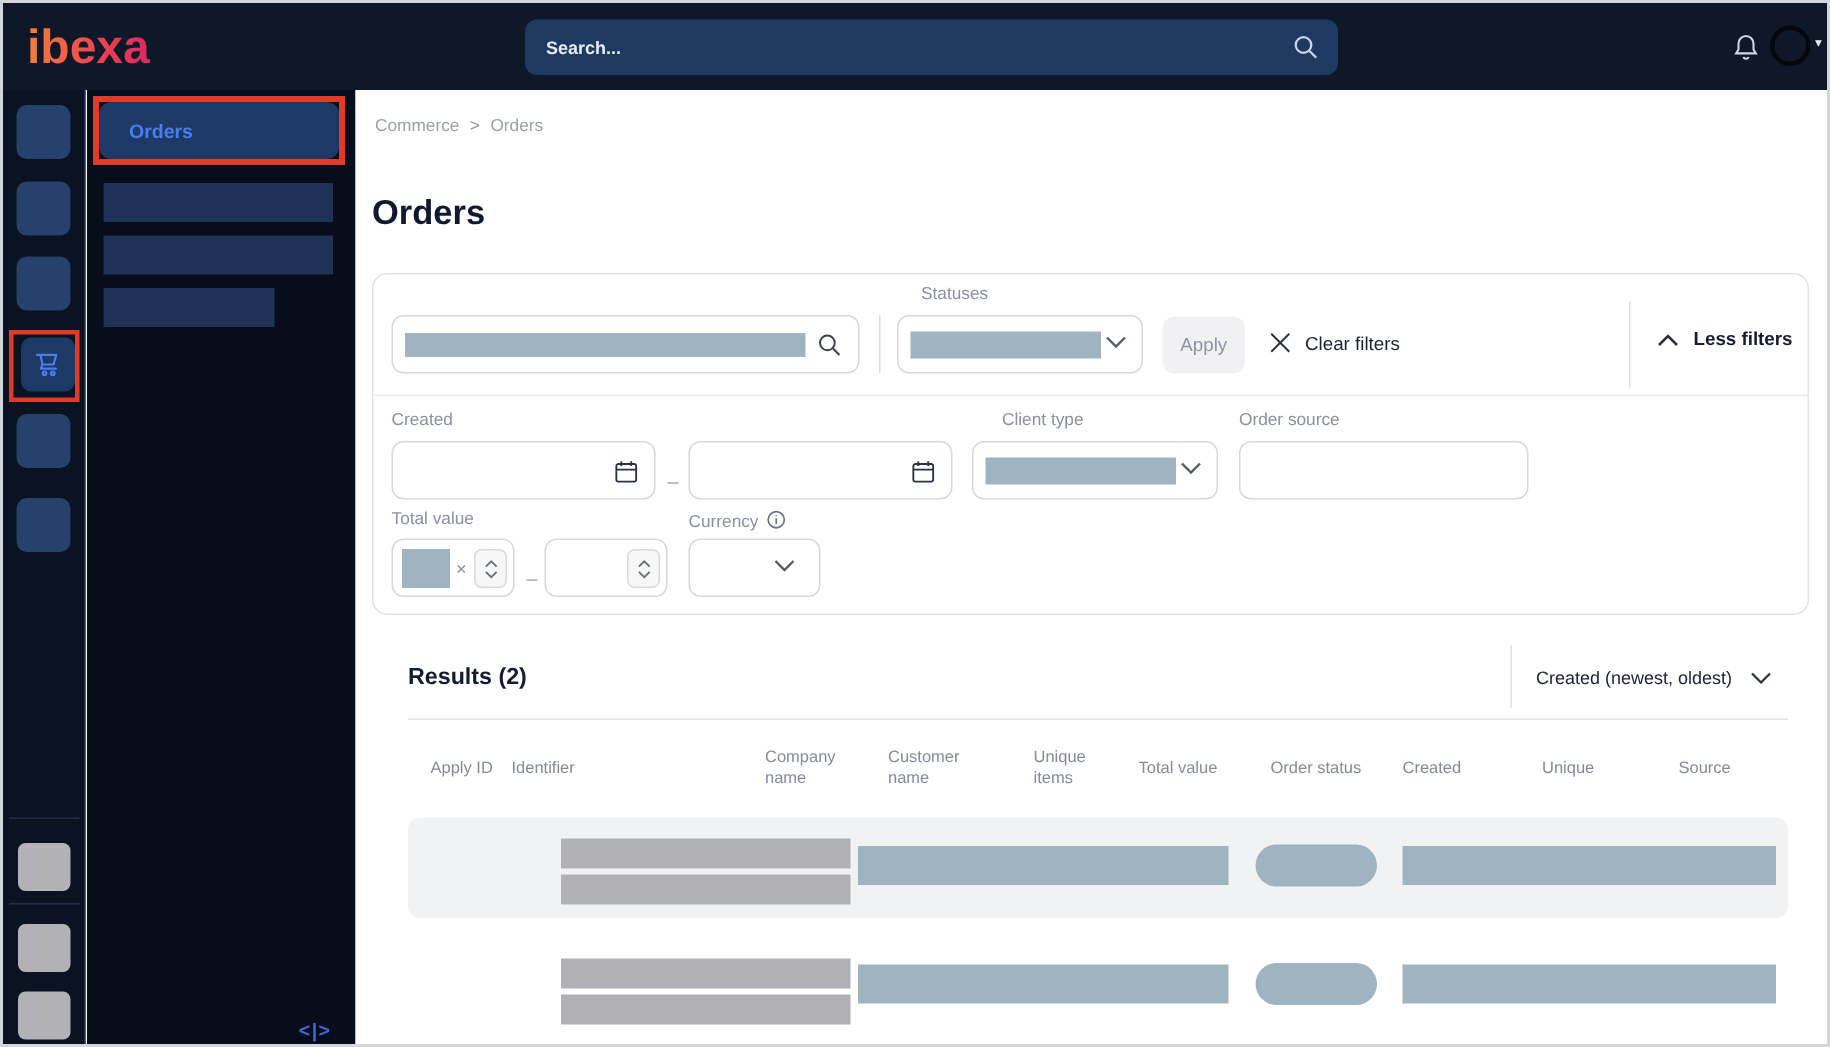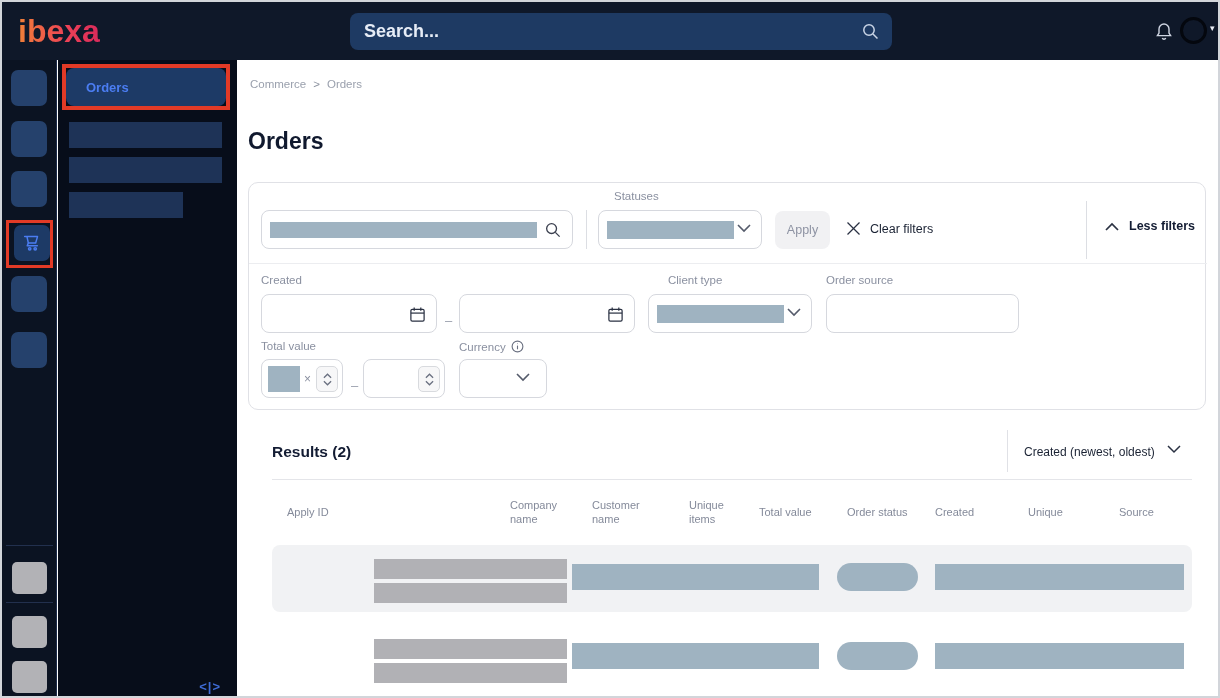--- a/index.html
+++ b/index.html
@@ -8,21 +8,21 @@
   .app { position:relative; width:1220px; height:698px; overflow:hidden;
          border:2px solid #d2d5da; background:#fff; }
 
   
   .topbar { position:absolute; left:0; top:0; width:100%; height:58px; background:#0f1829; }
   .logo { position:absolute; left:16px; top:11px; font-size:32px; font-weight:800; letter-spacing:0px;
           background:linear-gradient(90deg,#f08038 0%,#ee4156 60%,#d92a5b 100%);
           -webkit-background-clip:text; background-clip:text; color:transparent; }
   .gsearch { position:absolute; left:348px; top:11px; width:542px; height:37px; }
   .gsearch input { width:100%; height:100%; background:#1e3a63; border:none; border-radius:8px;
-          color:#fde047; font-size:18px; padding:0 40px 0 14px; outline:none;
+          color:#fde047; font-size:12px; padding:0 40px 0 14px; outline:none;
           font-family:"Liberation Sans", sans-serif; font-weight:700;}
   .gsearch input::placeholder { color:#e6ecf6; opacity:1; }
   .gsearch .mag { position:absolute; right:12px; top:9px; }
   .bell { position:absolute; left:1152px; top:19px; }
   .avatar { position:absolute; left:1178px; top:15px; width:27px; height:27px; border-radius:50%;
             border:3px solid #04070e; background:#0f1829; }
   .caret { position:absolute; left:1208px; top:21px; color:#e8ecf4; font-size:9px; }
 
   
   .rail { position:absolute; left:0; top:58px; width:55px; height:640px; background:#0b1322;
@@ -74,21 +74,21 @@
   .stepper { position:absolute; top:6px; width:22px; height:26px; border:1px solid #d8dade;
              border-radius:5px; background:#f7f7f8; display:flex; flex-direction:column;
              align-items:center; justify-content:center; gap:1px; }
   .chip { position:absolute; left:6px; top:6px; width:32px; height:26px; }
   .mult { position:absolute; left:42px; top:12px; color:#8a90a0; font-size:12px; }
   .info { display:inline-block; vertical-align:-2px; margin-left:5px; }
 
   
   .results-title { position:absolute; left:35px; top:383px; font-size:15.5px; font-weight:800; color:#131c33; }
   .sortdiv { position:absolute; left:770px; top:370px; height:42px; width:1px; background:#e0e1e6; }
-  .sort { position:absolute; left:787px; top:385px; display:flex; gap:12px;
+  .sort { position:absolute; left:787px; top:385px; display:flex; align-items:center; gap:12px;
           font-size:12px; color:#1a2233; }
   .hdiv2 { position:absolute; left:35px; top:419px; width:920px; height:1px; background:#e4e5e9; }
   .th { position:absolute; top:432px; height:40px; display:flex; align-items:center;
         font-size:11px; color:#848a9a; line-height:14px; }
   .row { position:absolute; left:35px; width:920px; height:67px; border-radius:8px; }
   .row1 { top:485px; background:#f1f2f4; }
   .row2 { top:564px; background:#fff; }
   .gbar { position:absolute; left:102px; width:193px; height:20px; background:#b1b1b5; }
   .bbar { position:absolute; height:26px; background:#9fb3c1; }
   .pill { position:absolute; left:565px; width:81px; height:28px; border-radius:14px; background:#9fb3c1; }
@@ -302,20 +302,21 @@
       <span>Created (newest, oldest)</span>
       <span>
         <svg width="14" height="9" viewBox="0 0 14 9" fill="none" stroke="#2a3142" stroke-width="1.5">
             <polyline points="1,1 7,7 13,1"></polyline>
           </svg>
       </span>
     </div>
     <div class="hdiv2"></div>
 
     <div class="th" style="left:50px;  width:44px;">Apply ID</div>
+    <div class="th" style="left:104px; width:150px;">Identifier</div>
     <div class="th" style="left:273px; width:58px;">Company name</div>
     <div class="th" style="left:355px; width:62px;">Customer name</div>
     <div class="th" style="left:452px; width:46px;">Unique items</div>
     <div class="th" style="left:522px; width:70px;">Total value</div>
     <div class="th" style="left:610px; width:76px;">Order status</div>
     <div class="th" style="left:698px; width:60px;">Created</div>
     <div class="th" style="left:791px; width:60px;">Unique</div>
     <div class="th" style="left:882px; width:50px;">Source</div>
 
     <div class="row row1">

